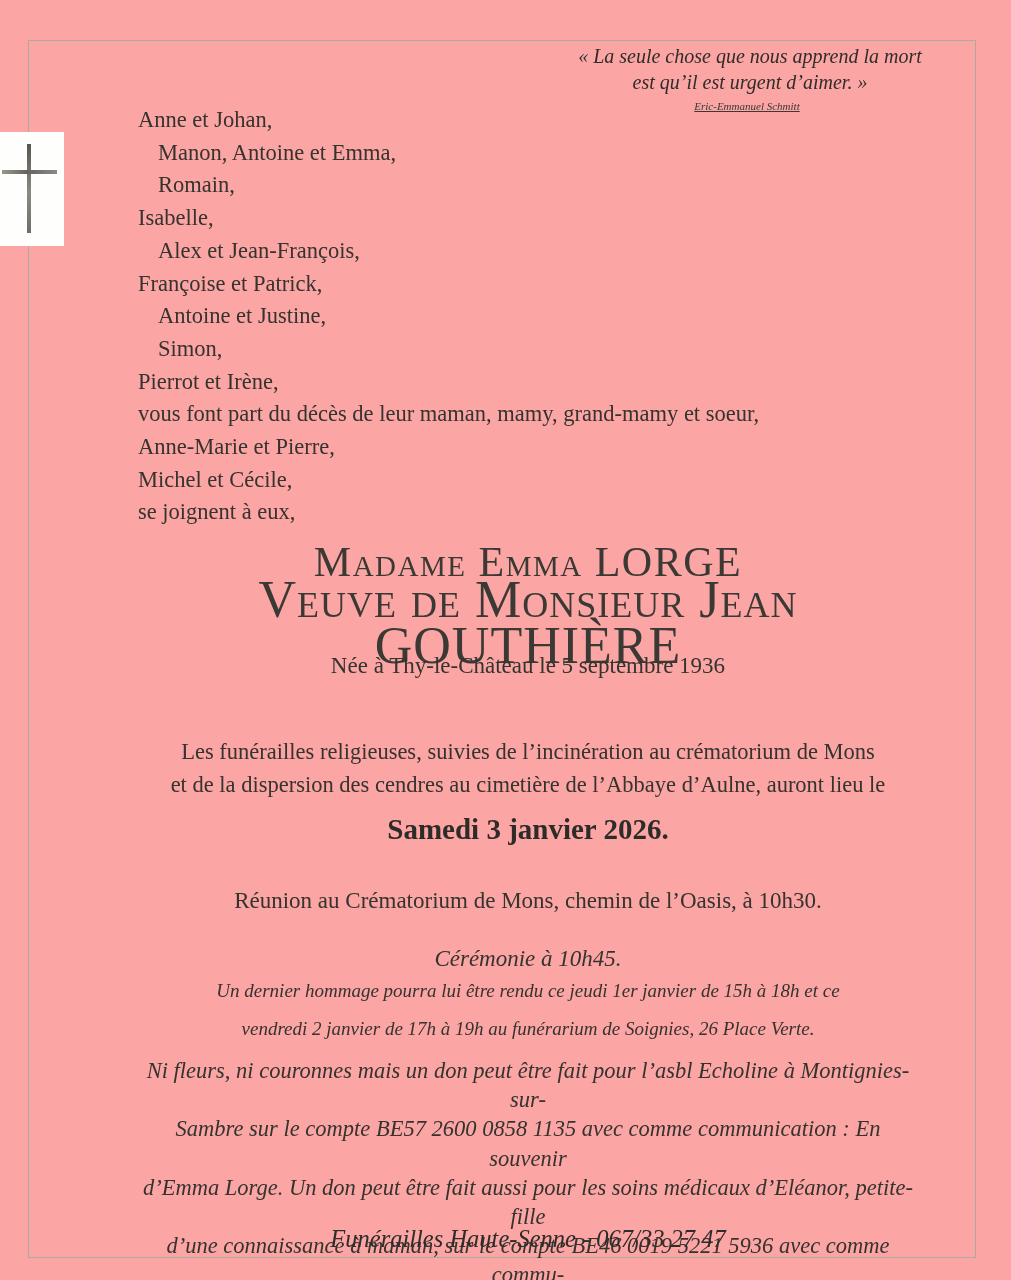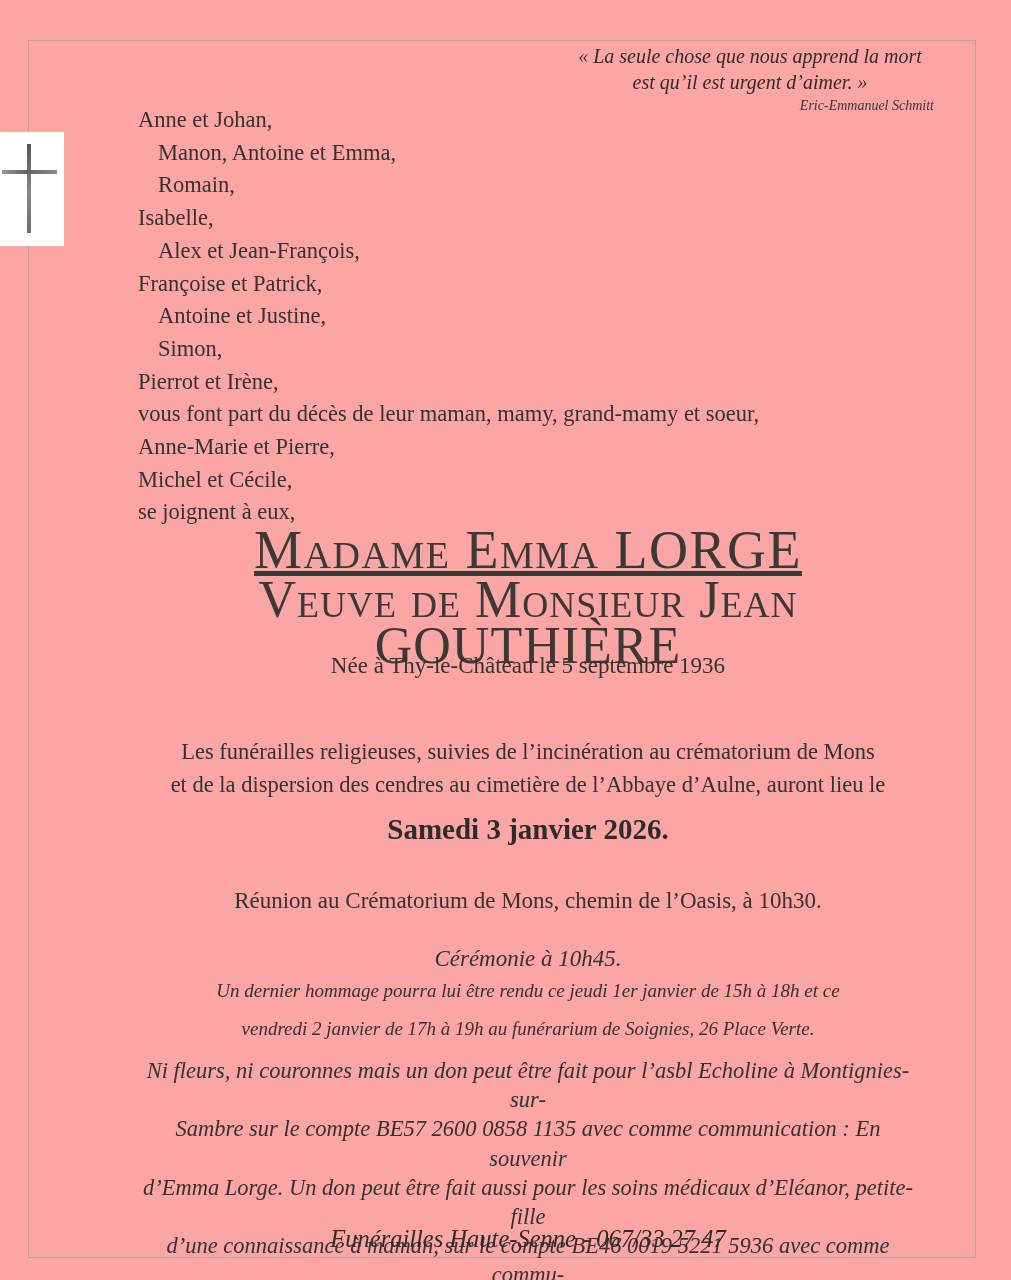--- a/index.html
+++ b/index.html
@@ -22,33 +22,33 @@
     background:linear-gradient(180deg,#565550 0%,#8b8983 55%,#6f6d67 100%);}
   .cross-h{position:absolute;left:2px;top:38px;width:55px;height:4px;
     background:linear-gradient(90deg,#9a978f,#65635d 45%,#8c8a84);}
 
   .quote{
     position:absolute;left:560px;top:43px;width:380px;
     text-align:center;font-style:italic;
     font-size:20px;line-height:26px;color:#2f2d29;
   }
   .quote .attribution{
-    text-align:right;font-size:14px;line-height:22px;padding-right:6px;color:#3a3834;
+    text-align:center;font-size:11px;line-height:22px;padding-right:6px;color:#3a3834;text-decoration:underline;
   }
 
   .names{
     position:absolute;left:138px;top:104px;
     font-size:22.5px;line-height:32.7px;white-space:nowrap;
   }
   .name-line.indent{padding-left:20px;}
 
   .center-col{
     position:absolute;left:140px;width:776px;text-align:center;
   }
-  .title1{top:526px;font-size:54px;line-height:48px;font-variant:small-caps;letter-spacing:1.5px;color:#3b3933;text-decoration:underline;}
+  .title1{top:538px;font-size:42px;line-height:48px;font-variant:small-caps;letter-spacing:1.5px;color:#3b3933;}
   .title2{top:577px;font-size:52px;line-height:46px;font-variant:small-caps;letter-spacing:1px;color:#3b3933;}
   .vitals{top:649px;font-size:23px;line-height:33px;}
   .funeral-announce{top:735px;font-size:22.5px;line-height:33px;}
   .funeral-date{top:813px;font-size:29px;font-weight:bold;color:#2e2c28;}
   .meeting{top:888px;font-size:23px;}
   .ceremony{top:946px;font-size:23px;font-style:italic;}
   .tribute{top:972px;font-size:19px;font-style:italic;line-height:37.5px;}
   .donations{top:1056px;font-size:22.5px;font-style:italic;line-height:29.2px;}
   .footer{top:1225px;font-size:24.5px;font-style:italic;color:#2f2d29;}
 </style>

